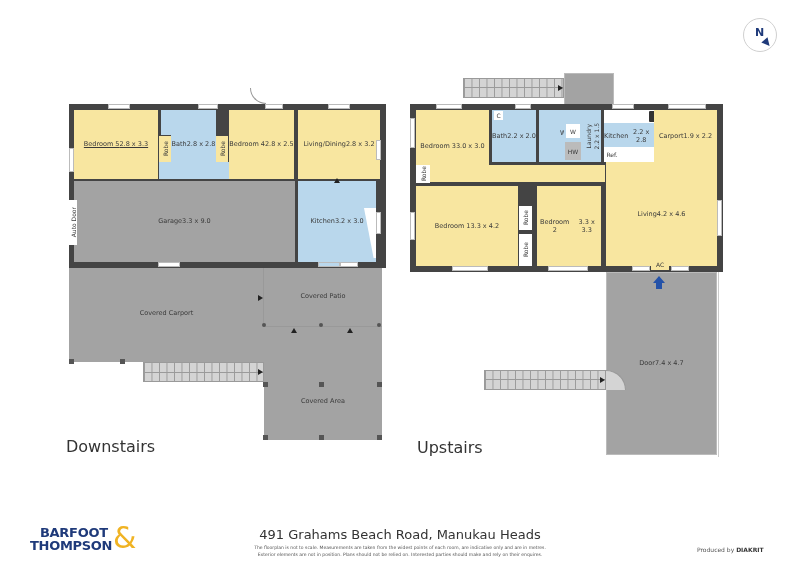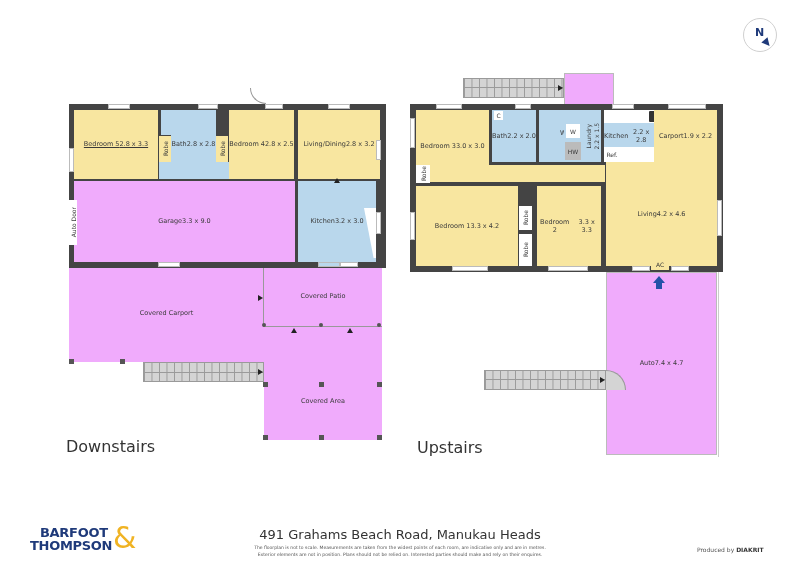--- a/index.html
+++ b/index.html
@@ -1,21 +1,21 @@
 <!DOCTYPE html>
 <html><head>
 <meta charset="utf-8">
 <style>
   html,body{margin:0;padding:0;}
   body{width:800px;height:584px;background:#ffffff;position:relative;overflow:hidden;font-family:"DejaVu Sans","Liberation Sans",sans-serif;color:#3a3a3a;}
   .abs{position:absolute;box-sizing:border-box;}
   .room{position:absolute;box-sizing:border-box;display:flex;flex-direction:row;align-items:center;justify-content:center;text-align:center;font-size:6.5px;line-height:1.25;color:#3a3a3a;}
   .yellow{background:#f8e6a0;}
   .blue{background:#b9d7ec;}
-  .grey{background:#f0abfc;}
+  .grey{background:#a3a3a3;}
   .white{background:#ffffff;}
   .win{position:absolute;background:#ffffff;border:1px solid #bbbbbb;box-sizing:border-box;}
   .vtext{writing-mode:vertical-rl;transform:rotate(180deg);font-size:6px;}
   .robe{position:absolute;background:#fff;display:flex;align-items:center;justify-content:center;font-size:6px;box-sizing:border-box;}
   .stairs{position:absolute;box-sizing:border-box;background-color:#d4d4d4;
     background-image:linear-gradient(to right,#9a9a9a 1px,transparent 1px),linear-gradient(to bottom,transparent calc(50% - 0.5px),#9a9a9a calc(50% - 0.5px),#9a9a9a calc(50% + 0.5px),transparent calc(50% + 0.5px));
     background-size:7.5px 100%,100% 100%;border:1px solid #9a9a9a;}
   .post{position:absolute;width:5px;height:5px;background:#555;}
   .dot{position:absolute;width:4px;height:4px;border-radius:50%;background:#555;}
   .tri-up{position:absolute;width:0;height:0;border-left:3px solid transparent;border-right:3px solid transparent;border-bottom:5px solid #222;}
@@ -193,21 +193,21 @@
   <div class="win" style="left:668px;top:104px;width:38px;height:5px;"></div>
   <div class="win" style="left:410px;top:118px;width:5px;height:30px;"></div>
   <div class="win" style="left:410px;top:212px;width:5px;height:28px;"></div>
   <div class="win" style="left:717px;top:200px;width:5px;height:36px;"></div>
   <div class="win" style="left:452px;top:266px;width:36px;height:5px;"></div>
   <div class="win" style="left:548px;top:266px;width:40px;height:5px;"></div>
   <div class="win" style="left:632px;top:266px;width:18px;height:5px;"></div>
   <div class="win" style="left:671px;top:266px;width:18px;height:5px;"></div>
 
   <div class="room grey" style="left:606px;top:272px;width:111px;height:183px;border:1px solid #bbb;">
-    <span>Auto</span>
+    <span>Door</span>
     <span>7.4 x 4.7</span>
   </div>
   <div class="abs" style="left:717px;top:272px;width:2px;height:185px;border-right:1px solid #ccc;"></div>
   <div class="abs" style="left:653px;top:276px;width:12px;height:14px;">
     <div style="position:absolute;left:0;top:0;width:0;height:0;border-left:6px solid transparent;border-right:6px solid transparent;border-bottom:7px solid #2452a8;"></div>
     <div style="position:absolute;left:3px;top:7px;width:6px;height:6px;background:#2452a8;"></div>
   </div>
   <div class="stairs" style="left:484px;top:370px;width:122px;height:20px;"></div>
   <div class="abs" style="left:606px;top:370px;width:20px;height:20px;border:1px solid #999;border-left:none;border-bottom:none;border-radius:0 20px 0 0;background:#d4d4d4;"></div>
   <div class="tri-right" style="left:600px;top:377px;"></div>

